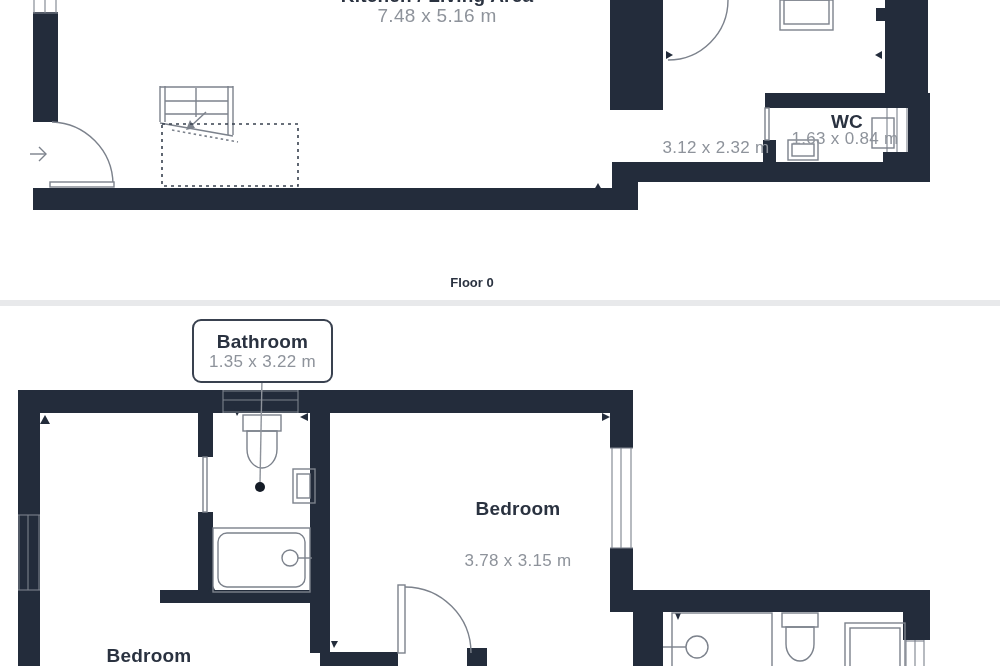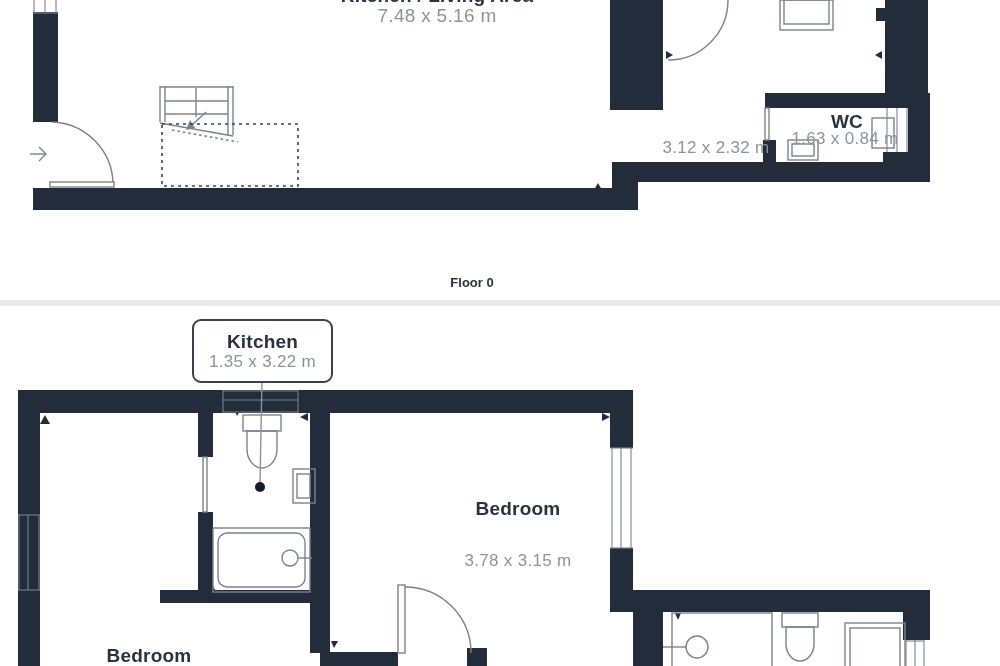--- a/index.html
+++ b/index.html
@@ -218,21 +218,21 @@
   <div class="dims" style="left:716px;top:138px;">3.12 x 2.32 m</div>
 
   <div class="lbl" style="left:847px;top:111px;">WC</div>
   <div class="dims" style="left:845px;top:129px;">1.63 x 0.84 m</div>
 
   <div class="floor-caption" style="left:472px;top:274px;">Floor 0</div>
 
   <div class="separator" style="top:300px;"></div>
 
   <div class="callout" style="left:192px;top:319px;width:137px;height:60px;">
-    <div class="lbl">Kitchen</div>
+    <div class="lbl">Bathroom</div>
     <div class="dims">1.35 x 3.22 m</div>
   </div>
 
   <div class="lbl" style="left:518px;top:498px;">Bedroom</div>
   <div class="dims" style="left:518px;top:523px;margin-top:28px;">3.78 x 3.15 m</div>
 
   <div class="lbl" style="left:149px;top:645px;">Bedroom</div>
 </div>
 
 </body></html>

